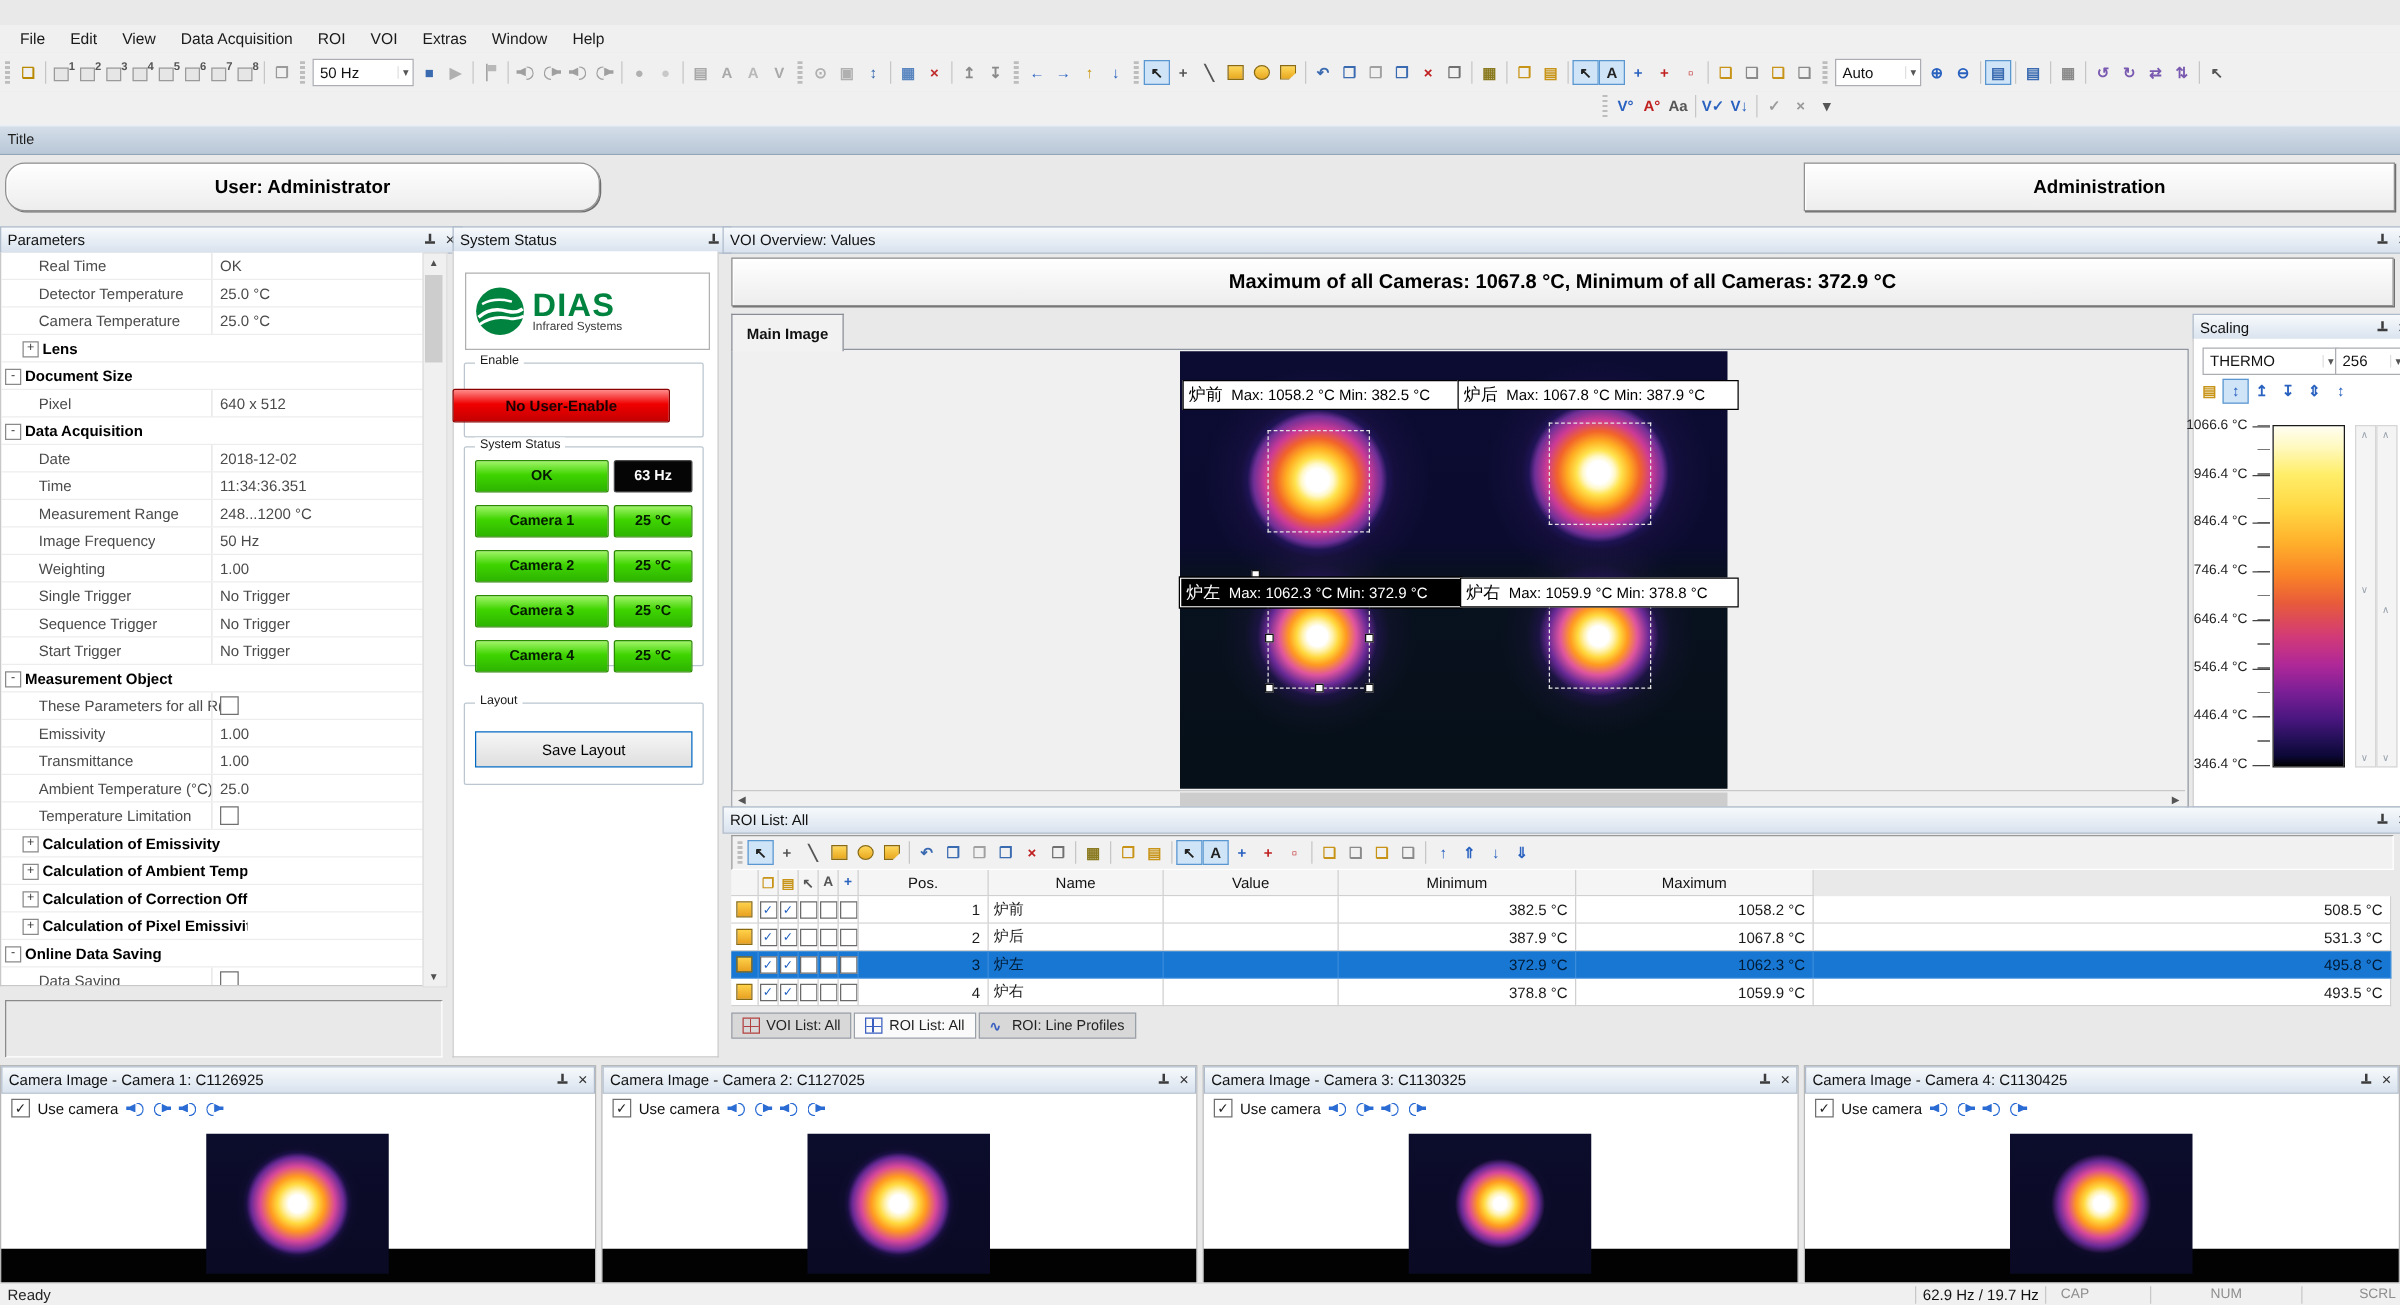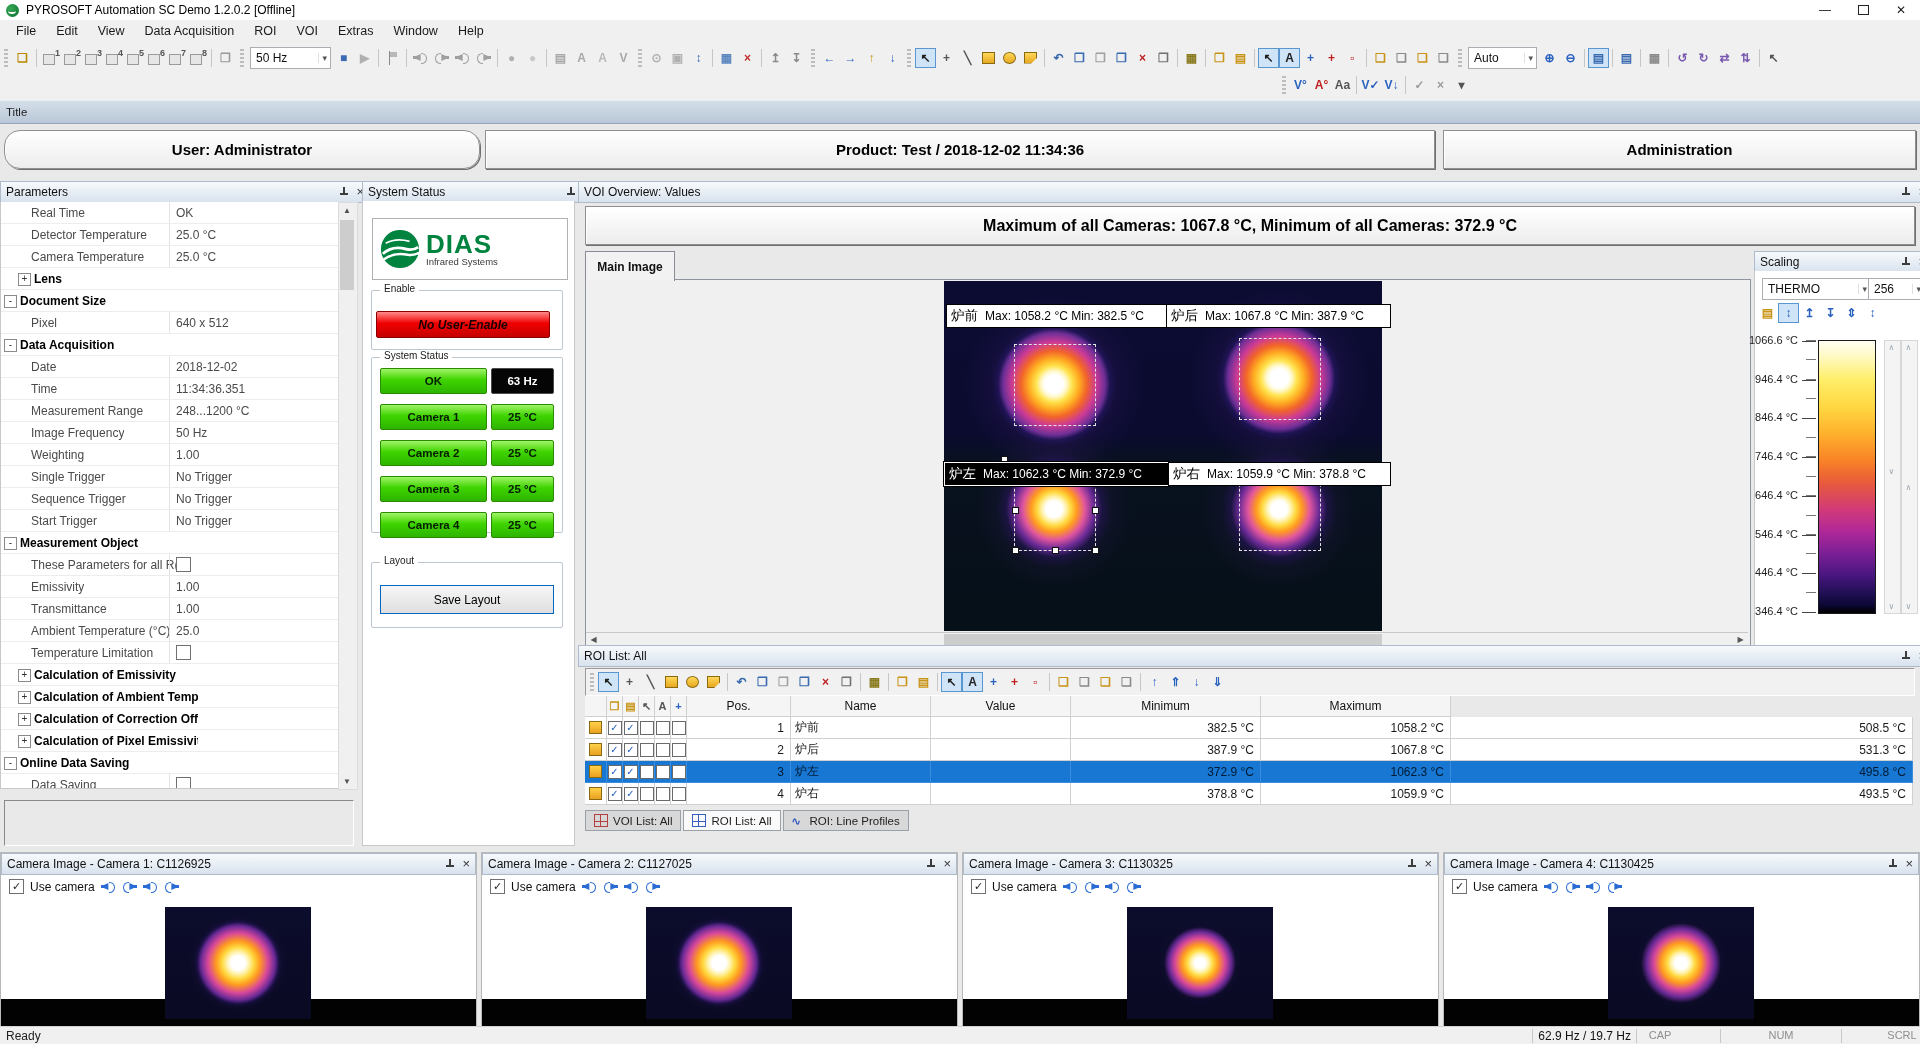--- a/index.html
+++ b/index.html
@@ -207,31 +207,20 @@
   #statusbar .ready{padding-left:6px;flex:1;}
   .ssep{width:1px;height:14px;background:#c8c8c8;margin:0 5px;}
   .skey{width:36px;text-align:center;color:#8e8e8e;font-size:11px;}
   #rate{color:#111;}
 </style>
 </head>
 <body>
 
 <div class="app">
 
-  <div id="titlebar" class="abs">
-    <span class="appico"></span>
-    <span class="ttl">PYROSOFT Automation SC Demo 1.2.0.2  [Offline]</span>
-    <span class="wbtns">
-      <span class="wbtn">—</span>
-      <span class="wbtn">
-          <span class="sq"></span>
-        </span>
-      <span class="wbtn">✕</span>
-    </span>
-  </div>
 
   <div id="menubar" class="abs">
       <span class="mitem">File</span>
       <span class="mitem">Edit</span>
       <span class="mitem">View</span>
       <span class="mitem">Data Acquisition</span>
       <span class="mitem">ROI</span>
       <span class="mitem">VOI</span>
       <span class="mitem">Extras</span>
       <span class="mitem">Window</span>
@@ -387,23 +376,20 @@
       </div>
   </div>
 
   <div id="titlestrip" class="abs">
     <span>Title</span>
   </div>
 
   <div class="abs hdr-box" style="left:4px;width:474px;border-radius:16px;">
     <span>User: Administrator</span>
   </div>
-  <div class="abs hdr-box" style="left:485px;width:948px;">
-    <span>Product: Test / 2018-12-02 11:34:36</span>
-  </div>
   <div class="abs hdr-box" style="left:1443px;width:471px;">
     <span>Administration</span>
   </div>
 
   <div class="abs ptitle" style="left:0;top:181px;width:358px;">
     <span class="t">Parameters</span>
     <span class="pin"></span>
     <span class="xbtn">×</span>
   </div>
   <div id="ptree" class="abs">
@@ -542,21 +528,21 @@
       <path d="M7 16 Q18 10 32 14" stroke="#fff" stroke-width="2" fill="none"></path>
     </svg>
     <span>
       <div class="dias">DIAS</div>
       <div class="diassub">Infrared Systems</div>
     </span>
   </div>
   <div class="abs grp" style="left:371px;top:290px;width:190px;height:58px;">
     <span class="lg">Enable</span>
   </div>
-  <div class="btn-red" style="left:376px;top:311px;width:172px;font-style:italic;">
+  <div class="btn-red" style="left:362px;top:311px;width:172px;">
     <span>No User-Enable</span>
   </div>
   <div class="abs grp" style="left:371px;top:357px;width:190px;height:174px;">
     <span class="lg">System Status</span>
     <div id="statusrows">
         <div class="srow">
           <div class="btn-green">OK</div>
           <div class="chipv dark">63 Hz</div>
         </div>
         <div class="srow">

